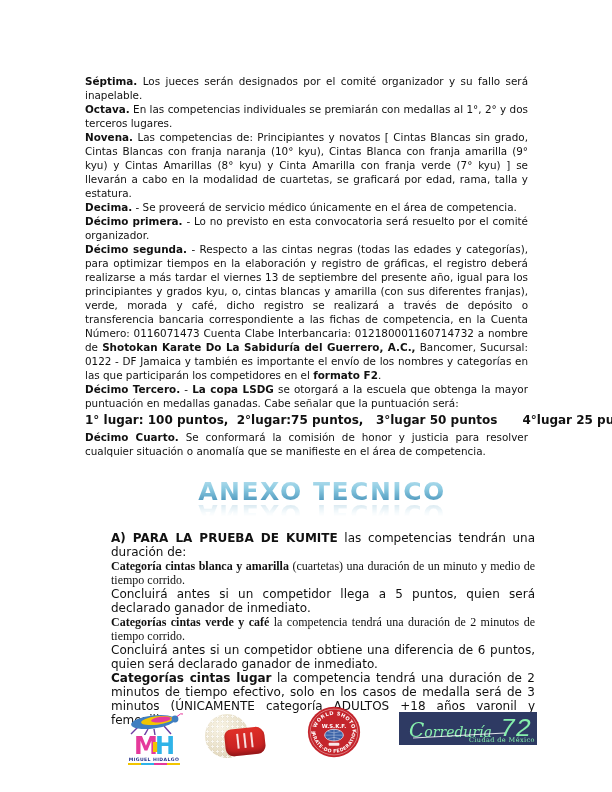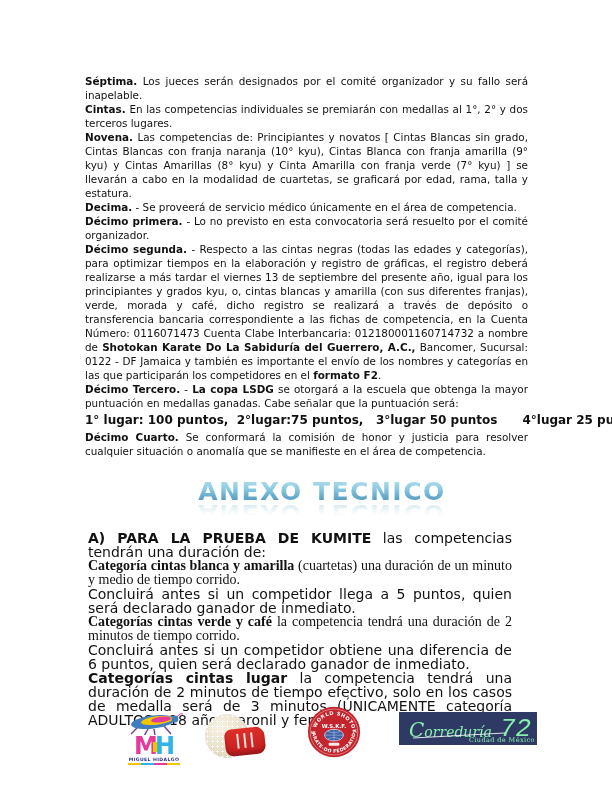--- a/index.html
+++ b/index.html
@@ -1,20 +1,20 @@
 <!DOCTYPE html>
 <html><head>
 <meta charset="utf-8">
 <style>
   html,body{margin:0;padding:0;background:#ffffff;}
   .page{position:relative;width:612px;height:792px;background:#ffffff;overflow:hidden;
         font-family:"DejaVu Sans","Liberation Sans",sans-serif;color:#111;}
   
   #articles{position:absolute;top:74px;left:85px;width:443px;font-size:10.4px;line-height:14px;}
-  #kumite{position:absolute;top:531px;left:88px;width:424px;font-size:14px;line-height:14px;}
+  #kumite{position:absolute;top:531px;left:111px;width:424px;font-size:12px;line-height:14px;}
   p.art{margin:0;text-align:justify;}
   p.points{margin:3px 0;text-align:left;white-space:pre;font-weight:bold;font-size:12px;}
   .mt{margin-top:13px;font-family:Liberation Serif, serif;}
   b.bl{font-weight:bold;}
   
   #anexo{position:absolute;top:477px;left:16px;width:612px;text-align:center;}
   .anexo-text{display:inline-block;font-size:25px;font-weight:bold;letter-spacing:1.5px;
       background:linear-gradient(to bottom,#bfe3f0 0%,#8ccbe2 40%,#3a86b0 100%);
       -webkit-background-clip:text;background-clip:text;color:transparent;-webkit-text-fill-color:transparent;}
   .anexo-reflect{display:block;margin-top:-7px;transform:scaleY(-1);opacity:.38;
@@ -57,21 +57,21 @@
   .corr-swash{position:absolute;left:14px;top:23px;width:92px;height:1px;background:rgba(255,255,255,.85);
       transform:rotate(-3deg);}
 </style>
 </head>
 <body>
 
 <div class="page">
 
   <section id="articles">
     <p class="art"><b class="bl">Séptima.</b><span> Los jueces serán designados por el comité organizador y su fallo será inapelable.</span></p>
-    <p class="art"><b class="bl">Cintas.</b><span> En las competencias individuales se premiarán con medallas al 1°, 2° y dos terceros lugares.</span></p>
+    <p class="art"><b class="bl">Octava.</b><span> En las competencias individuales se premiarán con medallas al 1°, 2° y dos terceros lugares.</span></p>
     <p class="art"><b class="bl">Novena.</b><span> Las competencias de: Principiantes y novatos [ Cintas Blancas sin grado, Cintas Blancas con franja naranja (10° kyu), Cintas Blanca con franja amarilla (9° kyu) y Cintas Amarillas (8° kyu) y Cinta Amarilla con franja verde (7° kyu) ] se llevarán a cabo en la modalidad de cuartetas, se graficará por edad, rama, talla y estatura.</span></p>
     <p class="art"><b class="bl">Decima.</b><span> - Se proveerá de servicio médico únicamente en el área de competencia.</span></p>
     <p class="art"><b class="bl">Décimo primera.</b><span> - Lo no previsto en esta convocatoria será resuelto por el comité organizador.</span></p>
     <p class="art"><b class="bl">Décimo segunda.</b><span> - Respecto a las cintas negras (todas las edades y categorías), para optimizar tiempos en la elaboración y registro de gráficas, el registro deberá realizarse a más tardar el viernes 13 de septiembre del presente año, igual para los principiantes y grados kyu, o, cintas blancas y amarilla (con sus diferentes franjas), verde, morada y café, dicho registro se realizará a través de depósito o transferencia bancaria correspondiente a las fichas de competencia, en la Cuenta Número: 0116071473 Cuenta Clabe Interbancaria: 012180001160714732 a nombre de </span><b class="bl">Shotokan Karate Do La Sabiduría del Guerrero, A.C.,</b><span> Bancomer, Sucursal: 0122 - DF Jamaica y también es importante el envío de los nombres y categorías en las que participarán los competidores en el </span><b class="bl">formato F2</b><span>.</span></p>
     <p class="art"><b class="bl">Décimo Tercero.</b><span> - </span><b class="bl">La copa LSDG</b><span> se otorgará a la escuela que obtenga la mayor puntuación en medallas ganadas. Cabe señalar que la puntuación será:</span></p>
     <p class="points">1° lugar: 100 puntos,  2°lugar:75 puntos,   3°lugar 50 puntos      4°lugar 25 puntos</p>
     <p class="art"><b class="bl">Décimo Cuarto.</b><span> Se conformará la comisión de honor y justicia para resolver cualquier situación o anomalía que se manifieste en el área de competencia.</span></p>
   </section>
 
   <div id="anexo">

